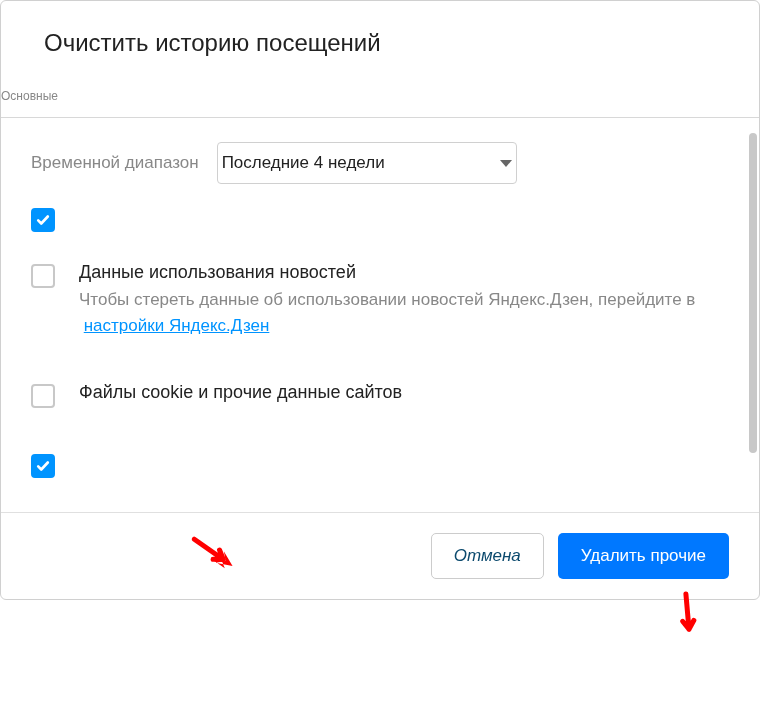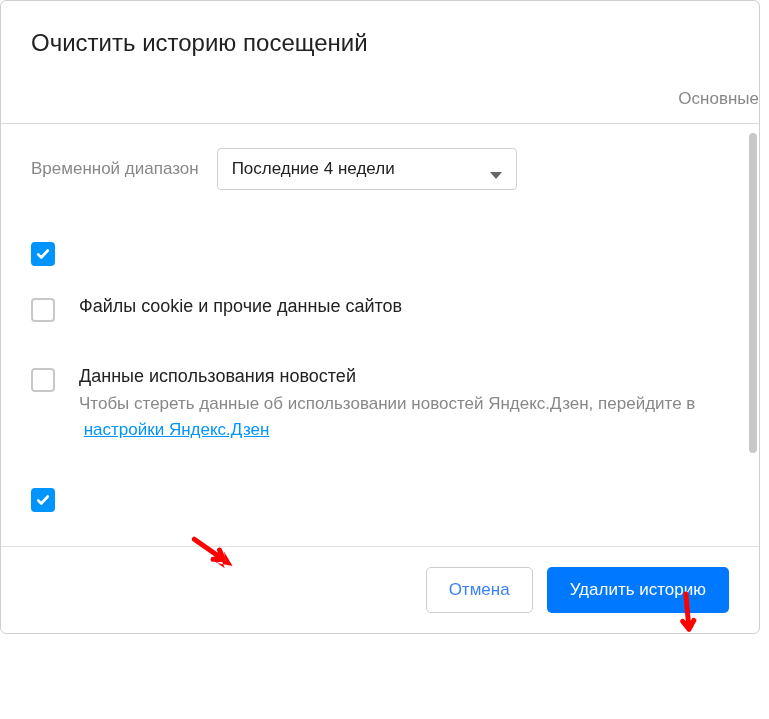--- a/index.html
+++ b/index.html
@@ -18,30 +18,31 @@
       background: #fff;
       position: relative;
     }
     .header {
       padding: 28px 30px 20px 30px;
     }
     .title {
       font-size: 24px;
       font-weight: 400;
       color: #222;
+      margin-left: 13px;
     }
     .tabs {
       display: flex;
       border-bottom: 1px solid #d8d8d8;
     }
     .tab {
       flex: 1;
-      text-align: right;
-      padding: 12px 0 14px 16px;
-      font-size: 17px;
+      text-align: left;
+      padding: 12px 0 14px 0;
+      font-size: 12px;
       color: #888;
       cursor: pointer;
       position: relative;
     }
     .tab.active {
       color: #0094ff;
     }
     .tab.active::after {
       content: "";
       position: absolute;
@@ -50,36 +51,36 @@
       background: #0094ff;
     }
     .body {
       padding: 24px 30px;
       position: relative;
     }
     .time-row {
       display: flex;
       align-items: center;
       gap: 18px;
-      margin-bottom: 50px;
+      margin-bottom: 22px;
     }
     .time-label {
       font-size: 17px;
       color: #888;
     }
     .select {
       flex: 0 0 auto;
       width: 300px;
       border: 1px solid #d0d0d0;
       border-radius: 4px;
-      padding: 10px 14px;
+      padding: 10px 4px;
       font-size: 17px;
       color: #222;
       display: flex;
-      align-items: flex-end;
+      align-items: center;
       justify-content: space-between;
       cursor: pointer;
       background: #fff;
     }
     .caret {
       width: 0; height: 0;
       border-left: 6px solid transparent;
       border-right: 6px solid transparent;
       border-top: 7px solid #666;
     }
@@ -145,21 +146,22 @@
     .btn {
       padding: 12px 22px;
       font-size: 17px;
       border-radius: 5px;
       cursor: pointer;
       border: 1px solid transparent;
     }
     .btn-secondary {
       background: #fff;
       border-color: #ccc;
-      color: #3b82f6;
+      color: #0c4a6e;
+      font-style: italic;
     }
     .btn-primary {
       background: #0078ff;
       color: #fff;
     }
     .scrollbar {
       position: absolute;
       right: 2px;
       top: 132px;
       width: 8px;
@@ -205,46 +207,46 @@
     <div class="option-row tight">
       <div class="checkbox checked">
         <svg class="checkmark" viewBox="0 0 16 16">
             <polyline points="2.5,8.5 6,12 13.5,4"></polyline>
           </svg>
       </div>
     </div>
 
     <div class="option-row">
       <div class="checkbox"></div>
-      <div class="option-label">Файлы cookie и прочие данные сайтов</div>
-    </div>
-
-    <div class="option-row">
-      <div class="checkbox"></div>
       <div class="option-multi">
         <div class="option-label">Данные использования новостей</div>
         <div class="option-desc">
           <span>Чтобы стереть данные об использовании новостей Яндекс.Дзен, перейдите в </span>&nbsp;<span class="link">настройки Яндекс.Дзен</span>
         </div>
       </div>
     </div>
 
+    <div class="option-row">
+      <div class="checkbox"></div>
+      <div class="option-label">Файлы cookie и прочие данные сайтов</div>
+    </div>
+
     <div class="option-row" style="margin-bottom:10px;">
       <div class="checkbox checked">
         <svg class="checkmark" viewBox="0 0 16 16">
             <polyline points="2.5,8.5 6,12 13.5,4"></polyline>
           </svg>
       </div>
     </div>
 
   </div>
 
   <div class="footer">
     <button class="btn btn-secondary">Отмена</button>
-    <button class="btn btn-primary">Удалить историю</button>
+    <button class="btn btn-primary">Удалить прочие</button>
   </div>
 
   <div class="scrollbar"></div>
 </div>
 
 <div class="arrow arrow1">
   <svg viewBox="0 0 40 40">
       <path d="M5 5 L24 24 L17 26 L28 37 L26 28 L24 24 L5 5 Z M2 2 L30 30 L30 20 L36 36 L20 30 L30 30 Z" fill="#ff0000"></path>
       <path d="M3 3 L28 28 M28 28 L18 26 M28 28 L26 18" stroke="#ff0000" stroke-width="5" stroke-linecap="round" fill="none"></path>
     </svg>

